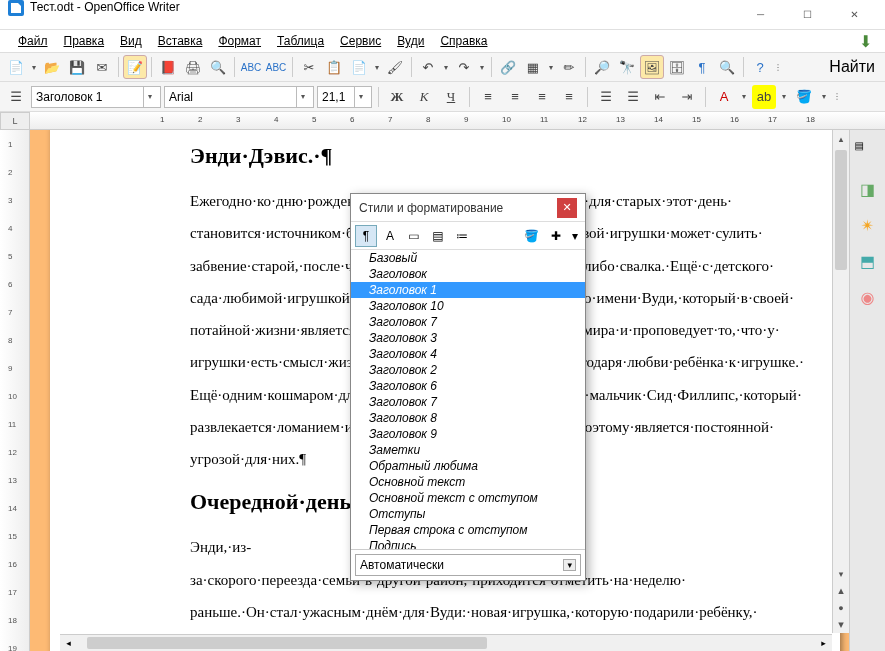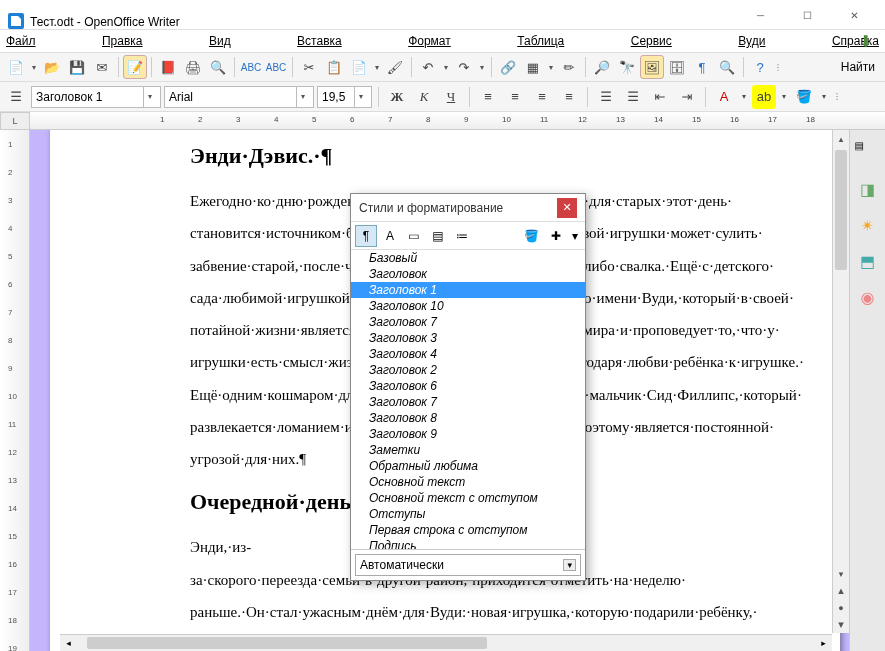--- a/index.html
+++ b/index.html
@@ -1,25 +1,25 @@
 <!DOCTYPE html>
 <html><head>
 <meta charset="utf-8">
 <style>
 * { box-sizing: border-box; margin: 0; padding: 0; font-family: "Segoe UI", Tahoma, sans-serif; }
 body { width: 885px; height: 651px; background: #f0f0f0; overflow: hidden; position: relative; }
 
-.titlebar { height: 30px; background: #fff; display: flex; align-items: flex-end; padding: 0 8px; border-bottom: 1px solid #e0e0e0; }
+.titlebar { height: 30px; background: #fff; display: flex; align-items: flex-start; padding: 0 8px; border-bottom: 1px solid #e0e0e0; }
 .titlebar .icon { width: 16px; height: 16px; background: #1e7fd6; border-radius: 2px; margin-right: 6px; position: relative; }
 .titlebar .icon::after { content: ""; position: absolute; inset: 3px; background: #fff; clip-path: polygon(0 0,70% 0,100% 30%,100% 100%,0 100%); }
 .titlebar .title { font-size: 12px; color: #000; }
 .win-controls { margin-left: auto; display: flex; gap: 2px; }
 .win-btn { width: 45px; height: 28px; display:flex; align-items:center; justify-content:center; font-size:10px; color:#555; cursor:pointer; }
 
-.menubar { height: 22px; background: #fff; display: flex; align-items: center; padding: 0 0; gap: 4px; position: relative; justify-content: space-between; }
+.menubar { height: 22px; background: #fff; display: flex; align-items: center; padding: 0 12px; gap: 4px; position: relative; }
 .menu-item { font-size: 12px; padding: 2px 6px; cursor: pointer; }
 .menu-item u { text-decoration: underline; }
 .menu-right-icon { position:absolute; right:8px; top:2px; width:18px; height:18px; }
 
 .toolbar { height: 30px; background: #f5f5f5; border-top: 1px solid #ddd; border-bottom: 1px solid #ddd; display: flex; align-items: center; padding: 0 4px; gap: 1px; overflow: hidden; }
 .tool-btn { width: 24px; height: 24px; display: flex; align-items: center; justify-content: center; border-radius: 3px; cursor: pointer; font-size: 13px; color: #444; }
 .tool-sep { width: 1px; height: 20px; background: #ccc; margin: 0 3px; }
 .tool-drop { font-size: 8px; color: #555; width: 10px; text-align: center; cursor: pointer; }
 
 .formatbar { height: 30px; background: #f5f5f5; border-bottom: 1px solid #ddd; display: flex; align-items: center; padding: 0 4px; gap: 3px; }
@@ -27,21 +27,21 @@
 .combo-btn { border-left:1px solid #bbb; padding:0 4px; font-size:8px; color:#555; height: 20px; display:flex; align-items:center;}
 
 .ruler-row { height: 18px; background: #fff; border-bottom:1px solid #ccc; display:flex; }
 .ruler-corner { width: 30px; height:18px; background:#eee; border:1px solid #ccc; font-size:9px; display:flex; align-items:center; justify-content:center; color:#555;}
 .ruler-h { flex:1; background: linear-gradient(#fff,#eee); position:relative; font-size:8px; color:#444; overflow:hidden;}
 .ruler-h .tick { position:absolute; top:3px; }
 
 .workspace { display: flex; height: 521px; }
 .ruler-v { width: 30px; background: linear-gradient(90deg,#fff,#eee); border-right:1px solid #ccc; position:relative; font-size:8px; color:#555;}
 .ruler-v .tick { position:absolute; left:8px; }
-.doc-area { flex:1; background:#c4b5fd; overflow:hidden; position:relative; }
+.doc-area { flex:1; background:#fdba74; overflow:hidden; position:relative; }
 .page { position:absolute; left:20px; top:-5px; width:790px; min-height:620px; background:#fff; box-shadow:2px 2px 6px rgba(0,0,0,.4); padding: 18px 140px 18px 140px; }
 .page h1 { font-family: 'Times New Roman', serif; font-size: 22px; font-weight: bold; margin-bottom:16px;}
 .page p { font-family: 'Times New Roman', serif; font-size: 15px; line-height: 2.15; color:#000; }
 
 .scroll-v { position:absolute; right:0; top:130px; bottom:18px; width:17px; background:#f0f0f0; border-left:1px solid #ccc; }
 .scroll-v .thumb { position:absolute; left:2px; right:2px; top:20px; height:120px; background:#cdcdcd; border-radius:2px; }
 .scroll-v .arrow { height:17px; display:flex;align-items:center;justify-content:center; font-size:9px; color:#555; cursor:pointer;}
 
 .scroll-h { position:absolute; left:30px; right:17px; bottom:0; height:17px; background:#f0f0f0; border-top:1px solid #ccc; display:flex; }
 .scroll-h .arrow { width:17px; display:flex;align-items:center;justify-content:center; font-size:9px; cursor:pointer;}
@@ -56,21 +56,21 @@
 .dlg-close { margin-left:auto; width:20px; height:20px; background:#d04040; color:#fff; font-size:11px; display:flex;align-items:center;justify-content:center; cursor:pointer;}
 .dlg-toolbar { height:28px; border-bottom:1px solid #ddd; display:flex; align-items:center; padding:0 4px; gap:2px; }
 .dlg-tool { width:22px; height:22px; display:flex; align-items:center; justify-content:center; font-size:12px; border:1px solid transparent; cursor:pointer;}
 .dlg-tool.active { background:#d6e7f5; border:1px solid #7ab; }
 .dlg-list { height:300px; overflow:hidden; border-bottom:1px solid #ccc; font-size:12px; }
 .dlg-item { padding:1px 18px; cursor:pointer; white-space:nowrap;font-style:italic;}
 .dlg-item.selected { background:#3399ff; color:#fff; }
 .dlg-combo { margin:4px; height:22px; border:1px solid #aaa; display:flex; align-items:center; font-size:12px; padding:0 4px; }
 .dlg-combo .cbtn { margin-left:auto; font-size:9px; border:1px solid #aaa; padding:0 3px; background:#eee;}
 
-.find-btn { margin-left:auto; display:flex; align-items:center; gap:3px; font-size:12px; padding:0 6px; height:24px; cursor:pointer;}
+.find-btn { margin-left:auto; display:flex; align-items:center; gap:3px; font-size:16px; padding:0 6px; height:24px; cursor:pointer;}
 </style>
 </head>
 <body>
 
 <div class="titlebar">
   <div class="icon"></div>
   <div class="title">Тест.odt - OpenOffice Writer</div>
   <div class="win-controls">
     <div class="win-btn">─</div>
     <div class="win-btn">☐</div>
@@ -141,21 +141,21 @@
   <div class="tool-btn">☰</div>
   <div class="style-combo" style="width:130px;">
     <span>Заголовок 1</span>
     <span class="combo-btn" style="margin-left:auto">▾</span>
   </div>
   <div class="style-combo" style="width:150px;">
     <span>Arial</span>
     <span class="combo-btn" style="margin-left:auto">▾</span>
   </div>
   <div class="style-combo" style="width:55px;">
-    <span>19,5</span>
+    <span>21,1</span>
     <span class="combo-btn" style="margin-left:auto">▾</span>
   </div>
   <div class="tool-sep"></div>
   <div class="tool-btn" style="font-weight:bold;font-family:serif;">Ж</div>
   <div class="tool-btn" style="font-style:italic;font-family:serif;">К</div>
   <div class="tool-btn" style="text-decoration:underline;font-family:serif;">Ч</div>
   <div class="tool-sep"></div>
   <div class="tool-btn">≡</div>
   <div class="tool-btn">≡</div>
   <div class="tool-btn">≡</div>

